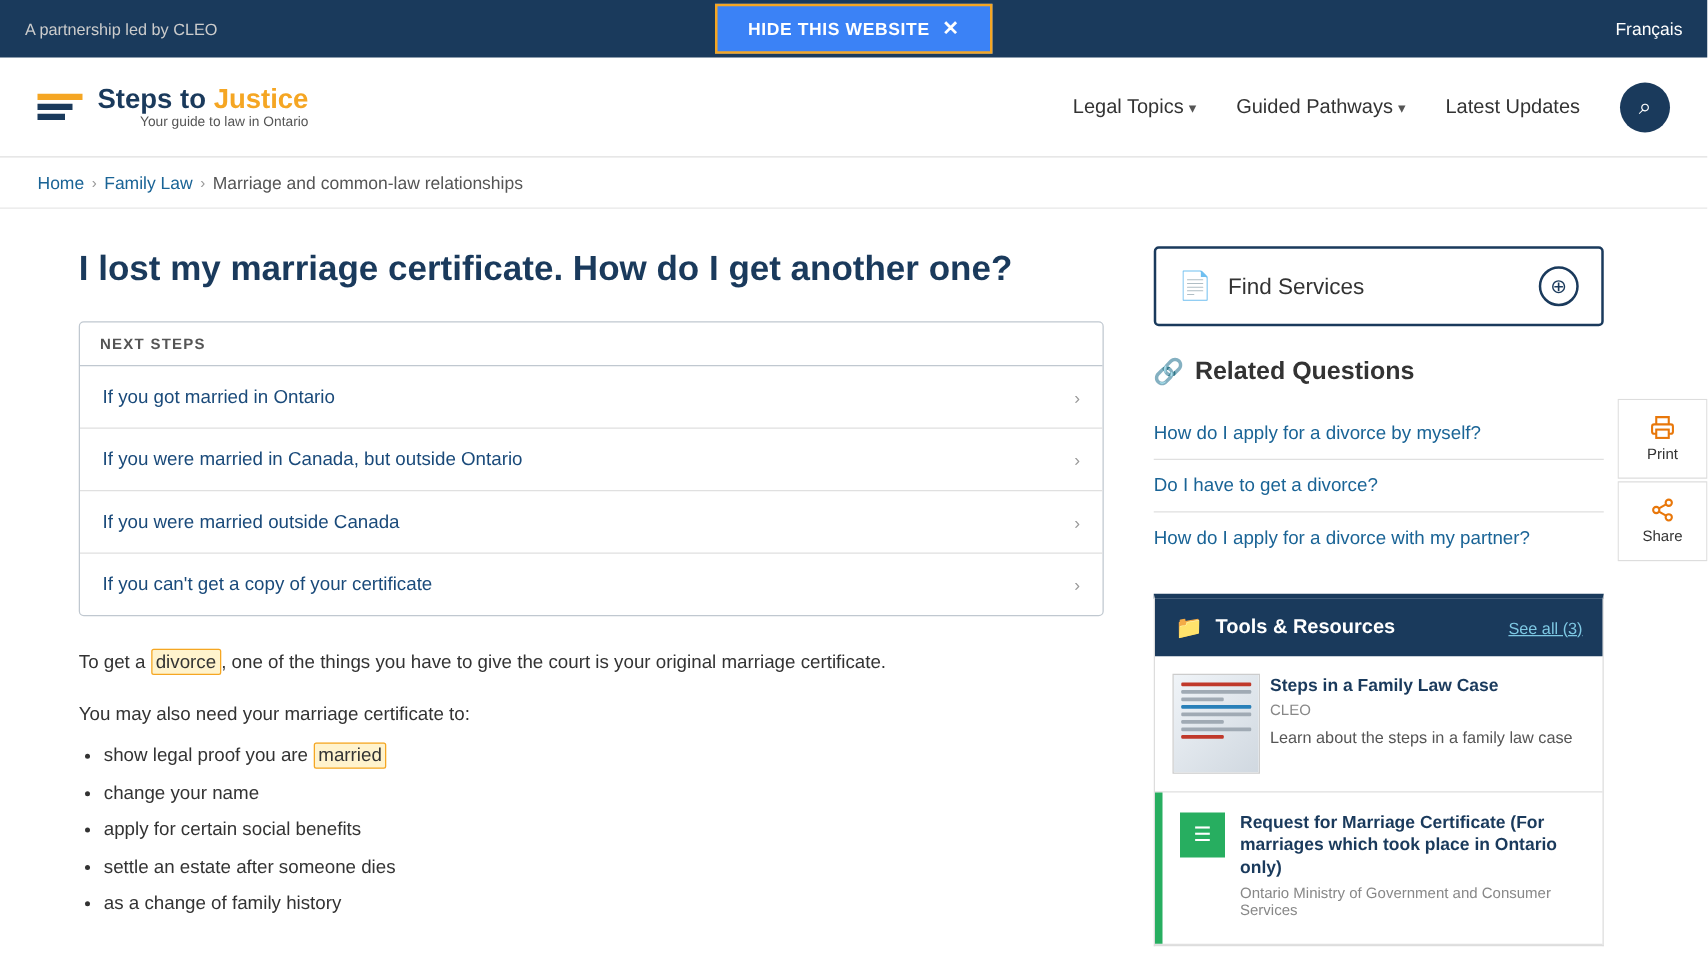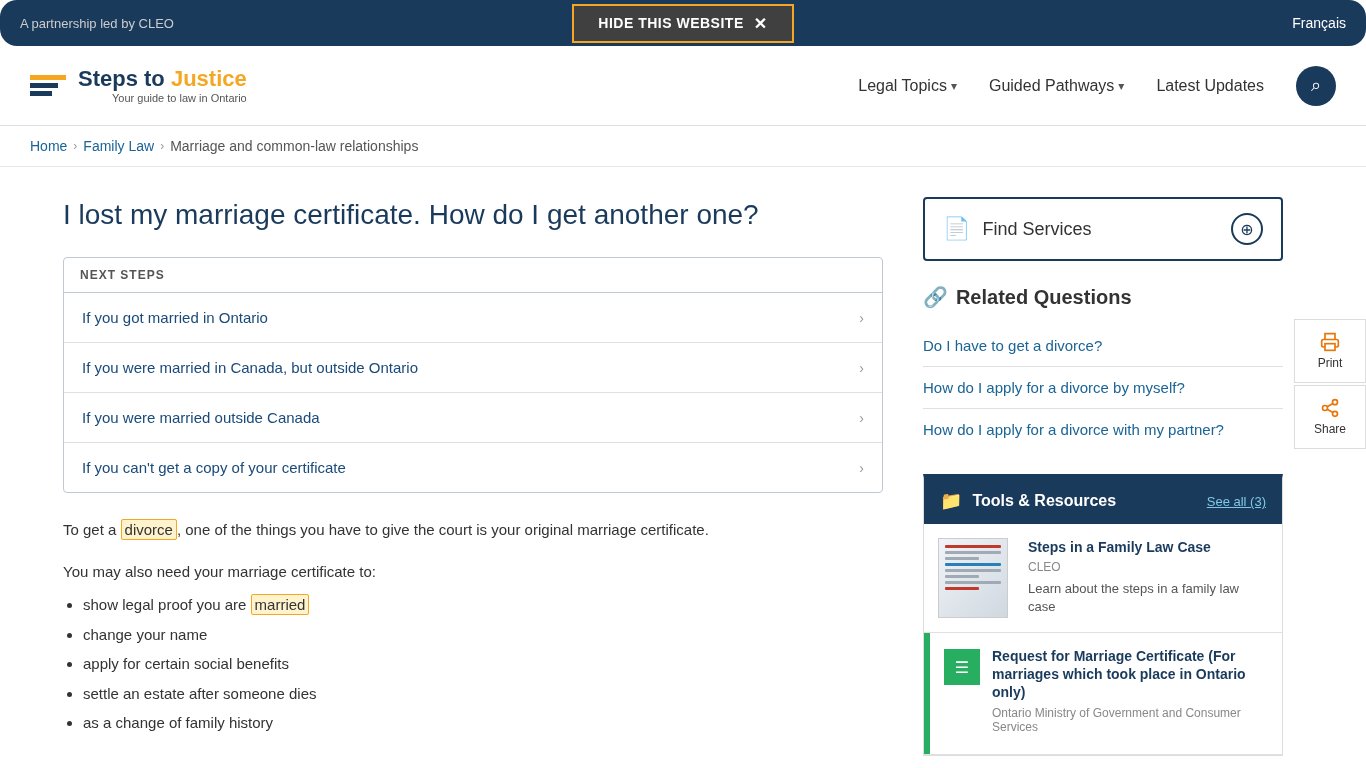--- a/index.html
+++ b/index.html
@@ -7,30 +7,29 @@
 
     
     .alert-bar {
       background: #1a3a5c;
       display: flex;
       align-items: center;
       justify-content: center;
       padding: 0 20px;
       height: 46px;
       position: relative;
-      border-radius: 17px;
     }
     .alert-bar .partnership {
       position: absolute;
       left: 20px;
       color: #ccc;
       font-size: 13px;
     }
     .hide-btn {
-      background: #404040;
+      background: #3b82f6;
       border: 2px solid #f5a623;
       color: #fff;
       font-weight: bold;
       font-size: 14px;
       padding: 8px 24px;
       cursor: pointer;
       letter-spacing: 0.5px;
       display: flex;
       align-items: center;
       gap: 10px;
@@ -113,21 +112,21 @@
       max-width: 1300px;
       margin: 0 auto;
       padding: 30px 30px 30px 30px;
       gap: 40px;
     }
 
     
     .content { flex: 1; max-width: 820px; }
     .page-title {
       font-size: 28px;
-      font-weight: normal;
+      font-weight: bold;
       color: #1a3a5c;
       line-height: 1.3;
       margin-bottom: 24px;
     }
 
     
     .next-steps-box {
       border: 1px solid #c0c8d0;
       border-radius: 4px;
       margin-bottom: 24px;
@@ -226,21 +225,21 @@
       padding: 12px 16px;
     }
     .tools-header-left { display: flex; align-items: center; gap: 10px; font-size: 16px; font-weight: bold; }
     .tools-icon { color: #f5a623; font-size: 18px; }
     .see-all { color: #7ec8e3; font-size: 13px; text-decoration: underline; cursor: pointer; }
 
     .resource-card {
       display: flex;
       border-bottom: 1px solid #e0e0e0;
       padding: 14px;
-      gap: 20px;
+      gap: 8px;
     }
     .resource-card:last-child { border-bottom: none; }
     .resource-thumb {
       width: 70px; height: 80px;
       background: #e8ecf0;
       flex-shrink: 0;
       border: 1px solid #ccc;
       overflow: hidden;
       display: flex; align-items: center; justify-content: center;
     }
@@ -395,22 +394,22 @@
         <span class="find-services-text">Find Services</span>
       </div>
       <div class="circle-arrow">⊕</div>
     </div>
 
     <div class="related-section">
       <div class="related-title">
         <span class="link-icon">🔗</span>
         <span>Related Questions</span>
       </div>
+      <a class="related-question" href="#">How do I apply for a divorce by myself?</a>
       <a class="related-question" href="#">Do I have to get a divorce?</a>
-      <a class="related-question" href="#">How do I apply for a divorce by myself?</a>
       <a class="related-question" href="#">How do I apply for a divorce with my partner?</a>
     </div>
 
     <div class="tools-section">
       <div class="tools-header">
         <div class="tools-header-left">
           <span class="tools-icon">📁</span>
           <span>Tools &amp; Resources</span>
         </div>
         <a class="see-all" href="#">See all (3)</a>

